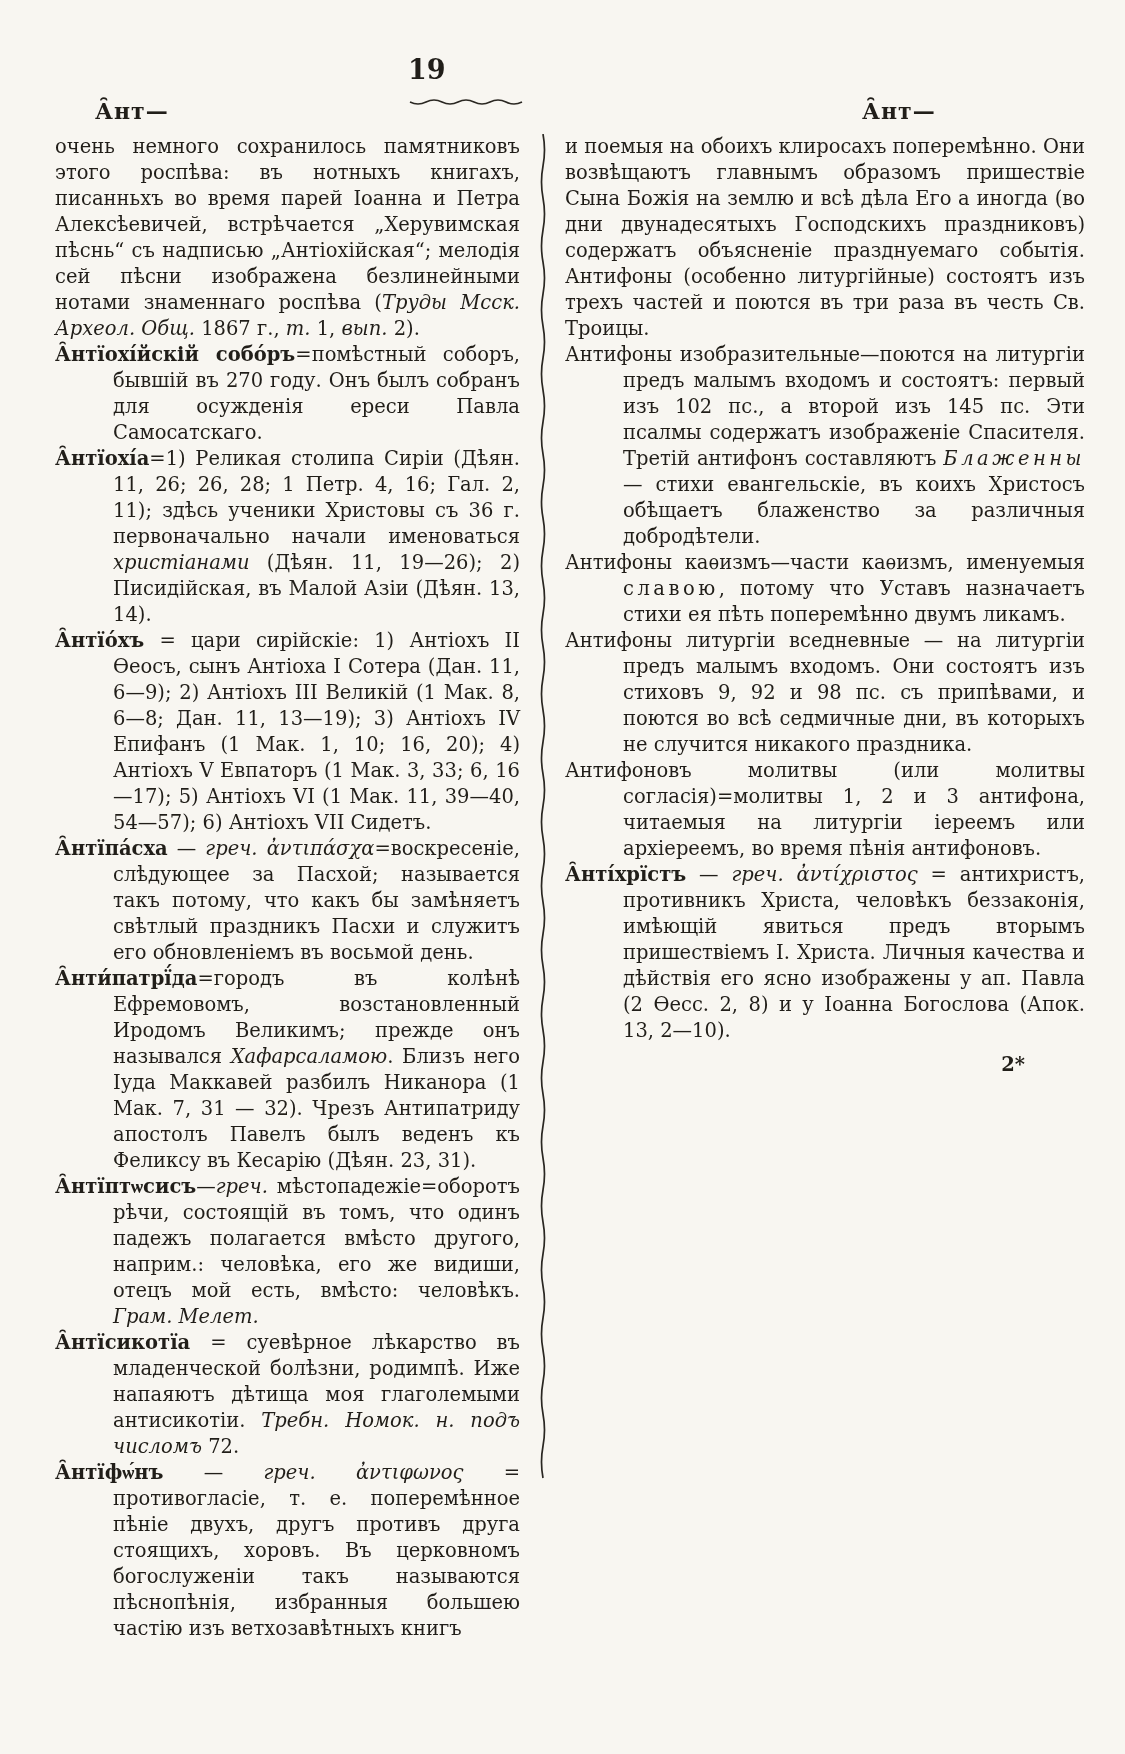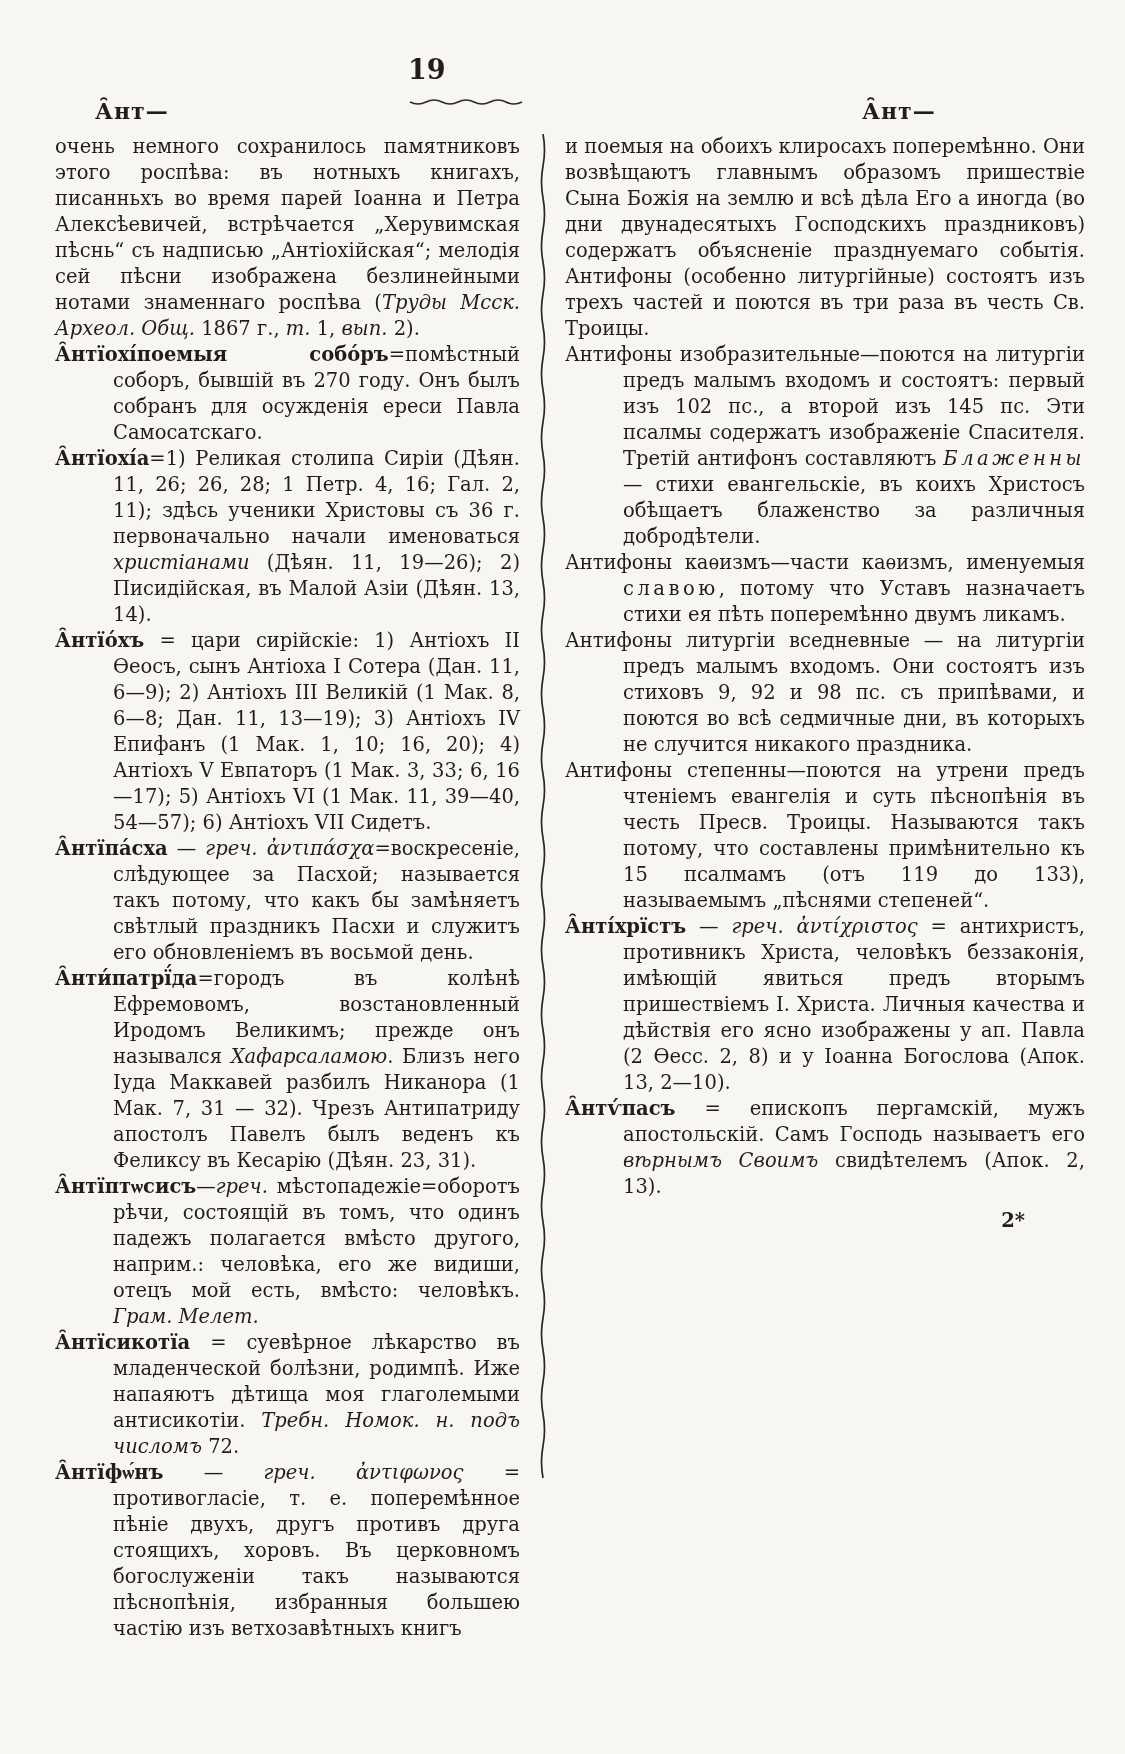--- a/index.html
+++ b/index.html
@@ -72,21 +72,21 @@
       <path class="ink" stroke-width="1.6" d="M2 5 q8 4 16 0 t16 0 t16 0 t16 0 t16 0 t16 0 t16 0"></path>
     </svg>
   </div>
 
   <div class="running-head right">А̑нт—</div>
 
   <div class="columns">
 
     <div class="col left">
         <p class="para continuation"><span class="run">очень немного сохранилось памятниковъ этого роспѣва: въ нотныхъ книгахъ, писанньхъ во время парей Іоанна и Петра Алексѣевичей, встрѣчается „Херувимская пѣснь“ съ надписью „Антіохійская“; мелодія сей пѣсни изображена безлинейными нотами знаменнаго роспѣва (</span><span class="run run-i">Труды Мсск. Археол. Общ.</span><span class="run"> 1867 г., </span><span class="run run-i">т.</span><span class="run"> 1, </span><span class="run run-i">вып.</span><span class="run"> 2).</span></p>
-        <p class="para entry"><span class="run run-hw">А̑нтїохі́поемыя собо́ръ</span><span class="run">=помѣстный соборъ, бывшій въ 270 году. Онъ былъ собранъ для осужденія ереси Павла Самосатскаго.</span></p>
+        <p class="para entry"><span class="run run-hw">А̑нтїохі́йскій собо́ръ</span><span class="run">=помѣстный соборъ, бывшій въ 270 году. Онъ былъ собранъ для осужденія ереси Павла Самосатскаго.</span></p>
         <p class="para entry"><span class="run run-hw">А̑нтїохі́а</span><span class="run">=1) Реликая столипа Сиріи (Дѣян. 11, 26; 26, 28; 1 Петр. 4, 16; Гал. 2, 11); здѣсь ученики Христовы съ 36 г. первоначально начали именоваться </span><span class="run run-i">христіанами</span><span class="run"> (Дѣян. 11, 19—26); 2) Писидійская, въ Малой Азіи (Дѣян. 13, 14).</span></p>
         <p class="para entry"><span class="run run-hw">А̑нтїо́хъ</span><span class="run"> = цари сирійскіе: 1) Антіохъ II Ѳеосъ, сынъ Антіоха I Сотера (Дан. 11, 6—9); 2) Антіохъ III Великій (1 Мак. 8, 6—8; Дан. 11, 13—19); 3) Антіохъ IV Епифанъ (1 Мак. 1, 10; 16, 20); 4) Антіохъ V Евпаторъ (1 Мак. 3, 33; 6, 16—17); 5) Антіохъ VI (1 Мак. 11, 39—40, 54—57); 6) Антіохъ VII Сидетъ.</span></p>
         <p class="para entry"><span class="run run-hw">А̑нтїпа́сха</span><span class="run"> — </span><span class="run run-i">греч.</span><span class="run"> </span><span class="run run-g">ἀντιπάσχα</span><span class="run">=воскресеніе, слѣдующее за Пасхой; называется такъ потому, что какъ бы замѣняетъ свѣтлый праздникъ Пасхи и служитъ его обновленіемъ въ восьмой день.</span></p>
         <p class="para entry"><span class="run run-hw">А̑нти́патрї́да</span><span class="run">=городъ въ колѣнѣ Ефремовомъ, возстановленный Иродомъ Великимъ; прежде онъ назывался </span><span class="run run-i">Хафарсаламою</span><span class="run">. Близъ него Іуда Маккавей разбилъ Никанора (1 Мак. 7, 31 — 32). Чрезъ Антипатриду апостолъ Павелъ былъ веденъ къ Феликсу въ Кесарію (Дѣян. 23, 31).</span></p>
         <p class="para entry"><span class="run run-hw">А̑нтїптѡсисъ</span><span class="run">—</span><span class="run run-i">греч.</span><span class="run"> мѣстопадежіе=оборотъ рѣчи, состоящій въ томъ, что одинъ падежъ полагается вмѣсто другого, наприм.: человѣка, его же видиши, отецъ мой есть, вмѣсто: человѣкъ. </span><span class="run run-i">Грам. Мелет.</span></p>
         <p class="para entry"><span class="run run-hw">А̑нтїсикотїа</span><span class="run"> = суевѣрное лѣкарство въ младенческой болѣзни, родимпѣ. Иже напаяютъ дѣтища моя глаголемыми антисикотіи. </span><span class="run run-i">Требн. Номок. н. подъ числомъ</span><span class="run"> 72.</span></p>
         <p class="para entry"><span class="run run-hw">А̑нтїфѡ́нъ</span><span class="run"> — </span><span class="run run-i">греч.</span><span class="run"> </span><span class="run run-g">ἀντιφωνος</span><span class="run"> = противогласіе, т. е. поперемѣнное пѣніе двухъ, другъ противъ друга стоящихъ, хоровъ. Въ церковномъ богослуженіи такъ называются пѣснопѣнія, избранныя большею частію изъ ветхозавѣтныхъ книгъ</span></p>
       </div>
 
     <div class="divider-col">
@@ -94,21 +94,20 @@
         <path class="ink" stroke-width="1.7" d="M5 0 q3 16 0 32 t0 32 t0 32 t0 32 t0 32 t0 32 t0 32 t0 32 t0 32 t0 32 t0 32 t0 32 t0 32 t0 32 t0 32 t0 32 t0 32 t0 32 t0 32 t0 32 t0 32 t0 32 t0 32 t0 32 t0 32 t0 32 t0 32 t0 32 t0 32 t0 32 t0 32 t0 32 t0 32 t0 32 t0 32 t0 32 t0 32 t0 32 t0 32 t0 32 t0 32 t0 32"></path>
       </svg>
     </div>
 
     <div class="col right">
       <div>
           <p class="para continuation"><span class="run">и поемыя на обоихъ клиросахъ поперемѣнно. Они возвѣщаютъ главнымъ образомъ пришествіе Сына Божія на землю и всѣ дѣла Его а иногда (во дни двунадесятыхъ Господскихъ праздниковъ) содержатъ объясненіе празднуемаго событія. Антифоны (особенно литургійные) состоятъ изъ трехъ частей и поются въ три раза въ честь Св. Троицы.</span></p>
           <p class="para entry"><span class="run run-hwb">Антифоны изобразительные</span><span class="run">—поются на литургіи предъ малымъ входомъ и состоятъ: первый изъ 102 пс., а второй изъ 145 пс. Эти псалмы содержатъ изображеніе Спасителя. Третій антифонъ составляютъ </span><span class="run run-spi">Блаженны</span><span class="run"> — стихи евангельскіе, въ коихъ Христосъ обѣщаетъ блаженство за различныя добродѣтели.</span></p>
           <p class="para entry"><span class="run run-hwb">Антифоны каѳизмъ</span><span class="run">—части каѳизмъ, именуемыя </span><span class="run run-sp">славою</span><span class="run">, потому что Уставъ назначаетъ стихи ея пѣть поперемѣнно двумъ ликамъ.</span></p>
           <p class="para entry"><span class="run run-hwb">Антифоны литургіи вседневные</span><span class="run"> — на литургіи предъ малымъ входомъ. Они состоятъ изъ стиховъ 9, 92 и 98 пс. съ припѣвами, и поются во всѣ седмичные дни, въ которыхъ не случится никакого праздника.</span></p>
-          <p class="para entry"><span class="run run-hwb">Антифоны степенны</span><span class="run">—поются на утрени предъ чтеніемъ евангелія и суть пѣснопѣнія въ честь Пресв. Троицы. Называются такъ потому, что составлены примѣнительно къ 15 псалмамъ (отъ 119 до 133), называемымъ „пѣснями степеней“.</span></p>
+          <p class="para entry"><span class="run run-hwb">Антифоновъ молитвы</span><span class="run"> (или </span><span class="run run-hwb">молитвы согласія</span><span class="run">)=молитвы 1, 2 и 3 антифона, читаемыя на литургіи іереемъ или архіереемъ, во время пѣнія антифоновъ.</span></p>
           <p class="para entry"><span class="run run-hw">А̑нті́хрїстъ</span><span class="run"> — </span><span class="run run-i">греч.</span><span class="run"> </span><span class="run run-g">ἀντίχριστος</span><span class="run"> = антихристъ, противникъ Христа, человѣкъ беззаконія, имѣющій явиться предъ вторымъ пришествіемъ І. Христа. Личныя качества и дѣйствія его ясно изображены у ап. Павла (2 Ѳесс. 2, 8) и у Іоанна Богослова (Апок. 13, 2—10).</span></p>
-          <p class="para entry"><span class="run run-hw">А̑нтѵ́пасъ</span><span class="run"> = епископъ пергамскій, мужъ апостольскій. Самъ Господь называетъ его </span><span class="run run-i">вѣрнымъ Своимъ</span><span class="run"> свидѣтелемъ (Апок. 2, 13).</span></p>
         </div>
       <div class="signature-mark">2*</div>
     </div>
 
   </div>
 </div>
 
 </body></html>

